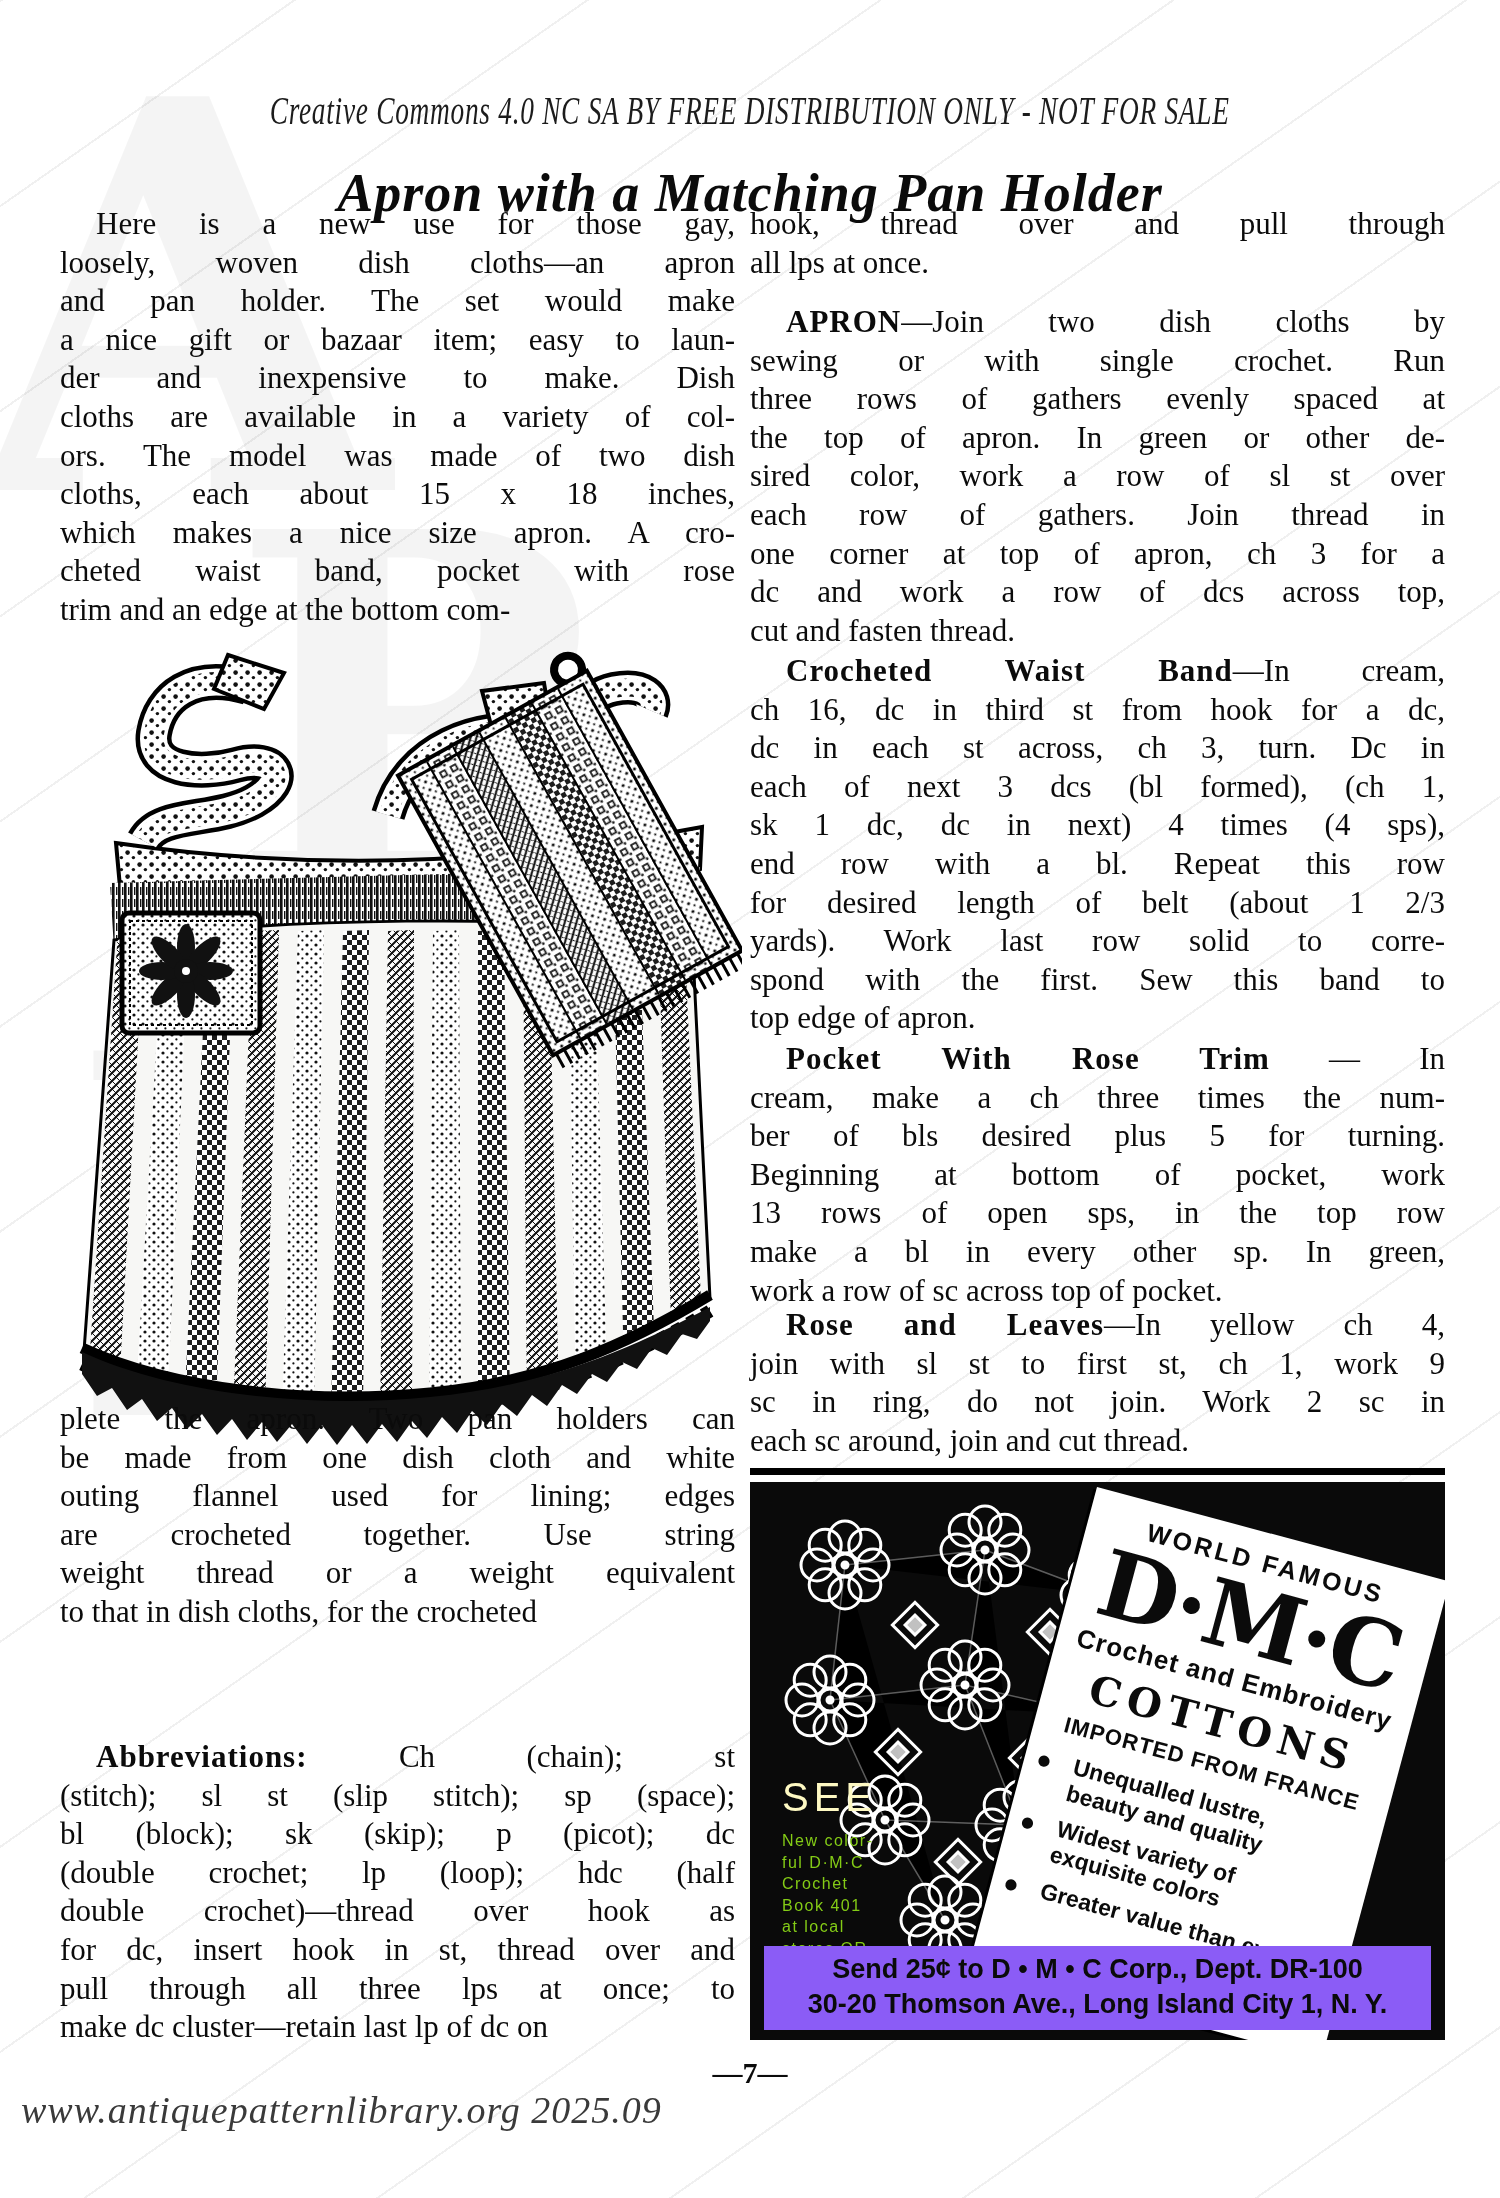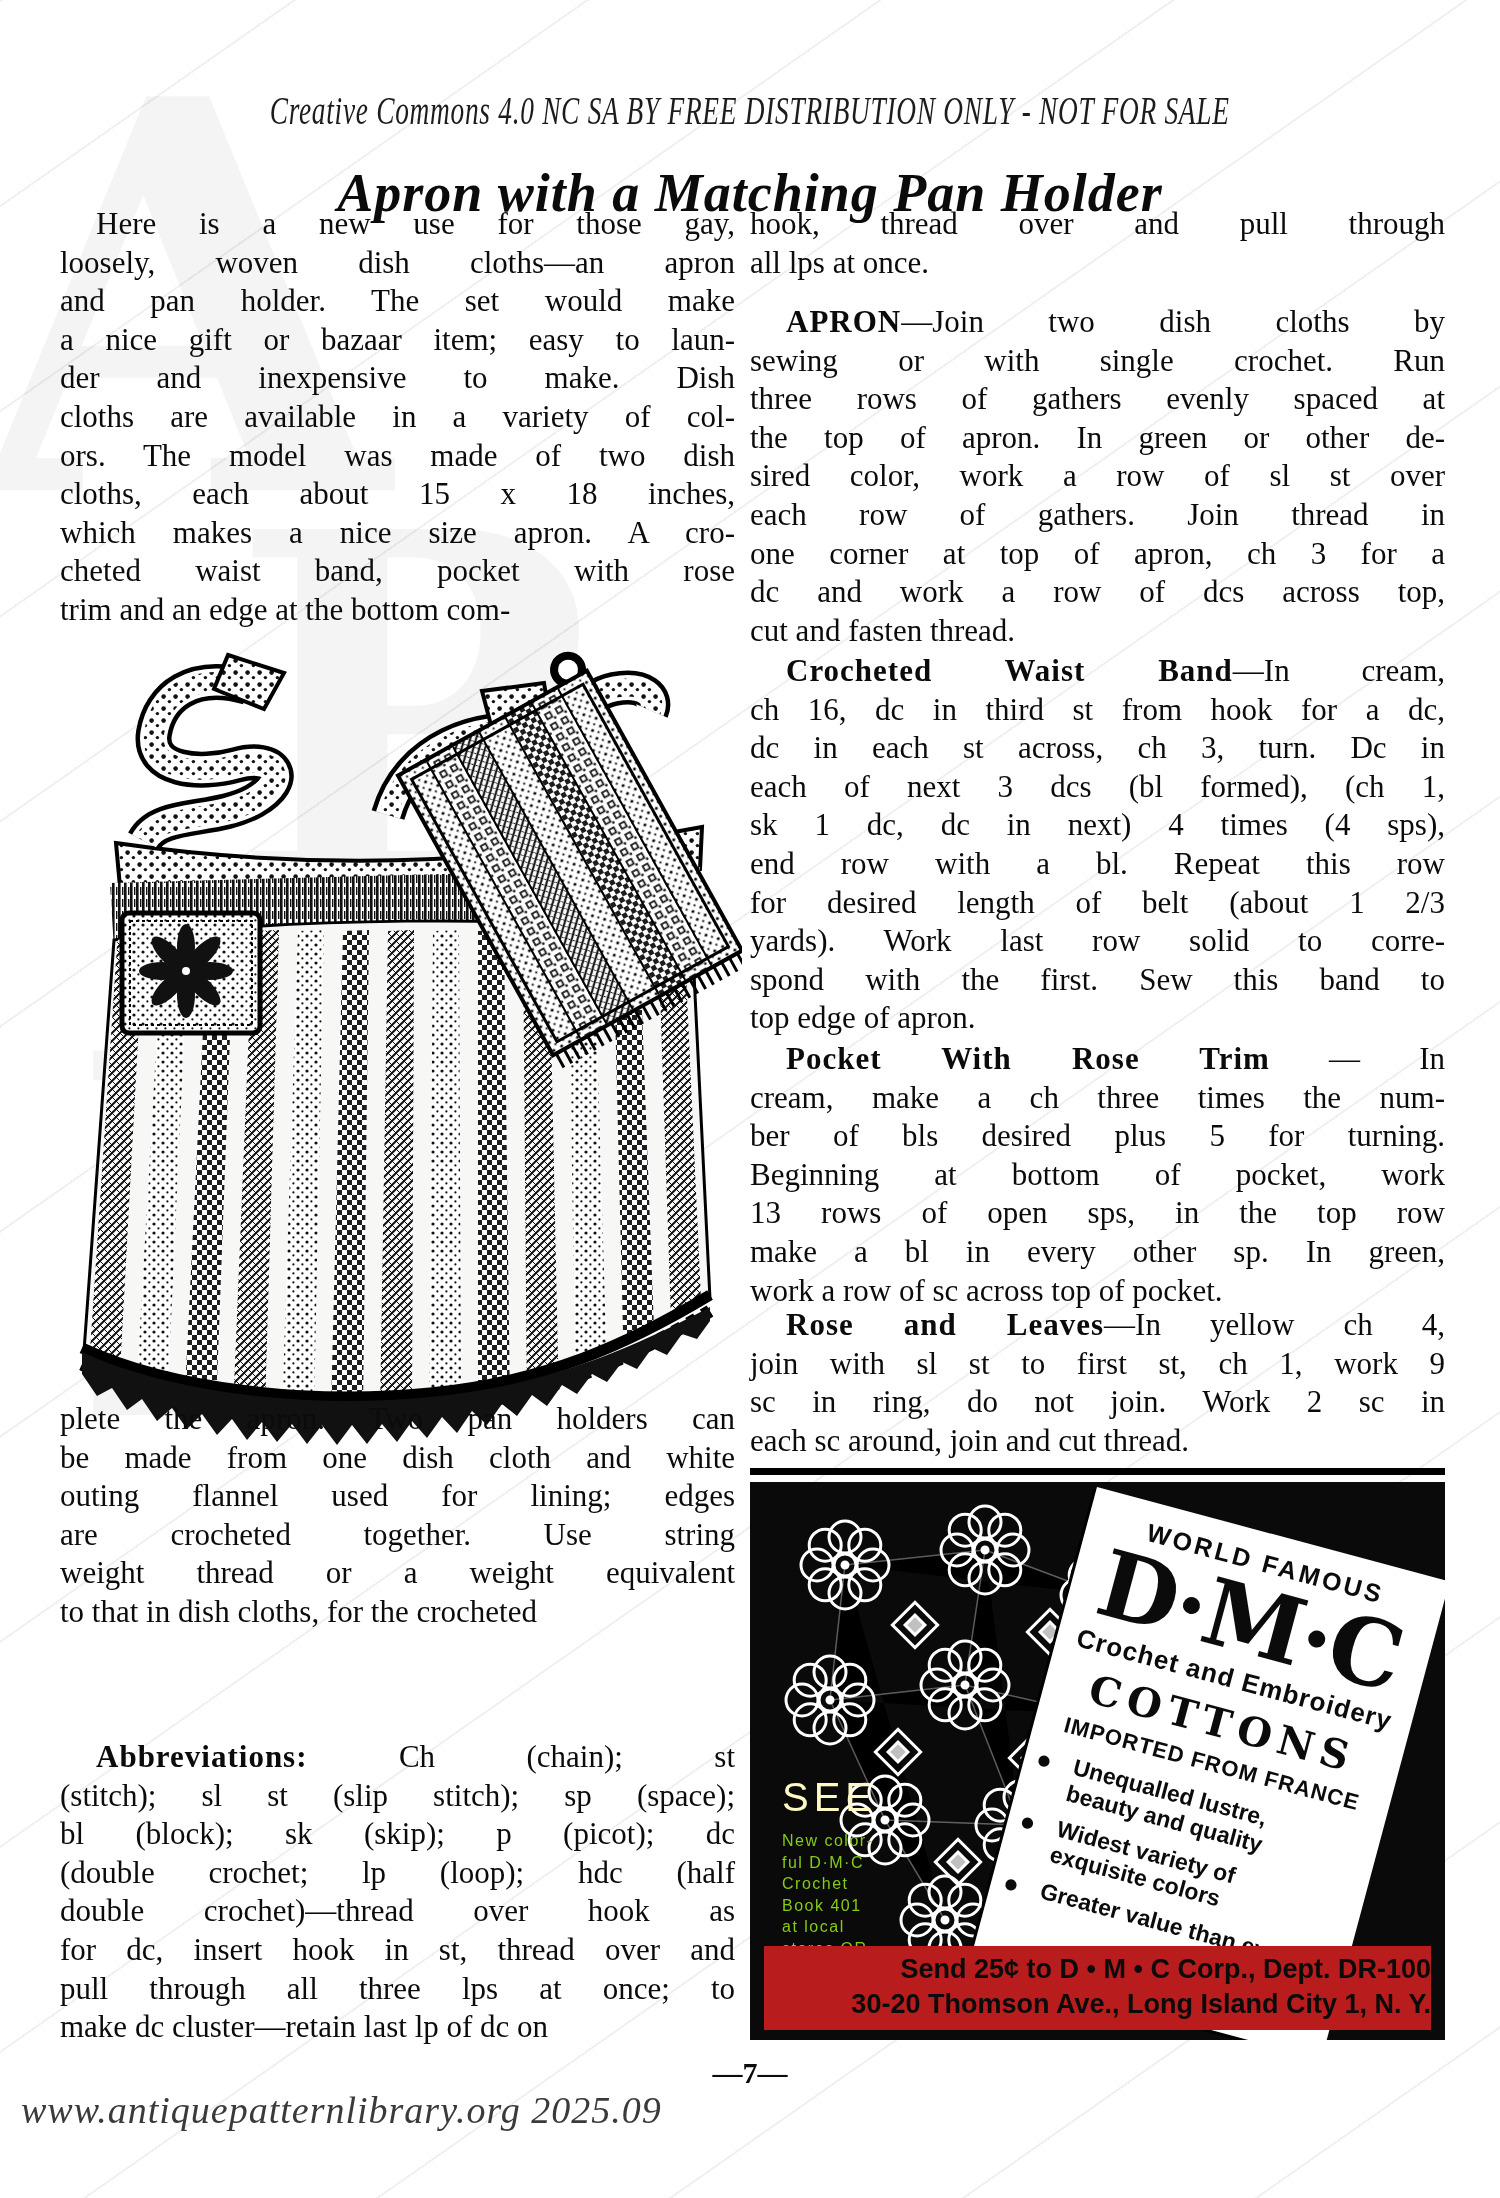--- a/index.html
+++ b/index.html
@@ -49,22 +49,22 @@
       line-height:0.98;letter-spacing:-2px;}
   .ce{text-align:center;font-family:"Liberation Sans",sans-serif;font-weight:bold;font-size:26px;letter-spacing:1px;}
   .cottons{text-align:center;font-family:"DejaVu Serif",serif;font-weight:bold;font-size:40px;
       letter-spacing:7px;margin-top:6px;}
   .imported{text-align:center;font-family:"Liberation Sans",sans-serif;font-weight:bold;font-size:22px;
       letter-spacing:1px;margin-top:6px;}
   .bullets{margin:12px 0 0 4px;}
   .bullet{position:relative;padding-left:46px;font-family:"Liberation Sans",sans-serif;font-weight:bold;
       font-size:23px;line-height:1.15;margin-bottom:11px;white-space:pre-line;}
   .bullet .dot{position:absolute;left:8px;top:0px;font-size:26px;}
-  .send-strip{position:absolute;left:14px;right:14px;bottom:10px;background:#b91c1c;z-index:4;
-      padding:6px 0 8px;text-align:right;font-family:"Liberation Sans",sans-serif;font-weight:bold;
+  .send-strip{position:absolute;left:14px;right:14px;bottom:10px;background:#8b5cf6;z-index:4;
+      padding:6px 0 8px;text-align:center;font-family:"Liberation Sans",sans-serif;font-weight:bold;
       font-size:27px;line-height:35px;}
 
   
   .pageno{position:absolute;top:2056px;left:0;width:100%;text-align:center;font-weight:bold;font-size:30px;}
   .site{position:absolute;top:2088px;left:0;width:100%;font-style:italic;
       font-size:38px;color:#3a3a3a;letter-spacing:1px;padding-left:21px;}
 </style>
 </head>
 <body>
 

